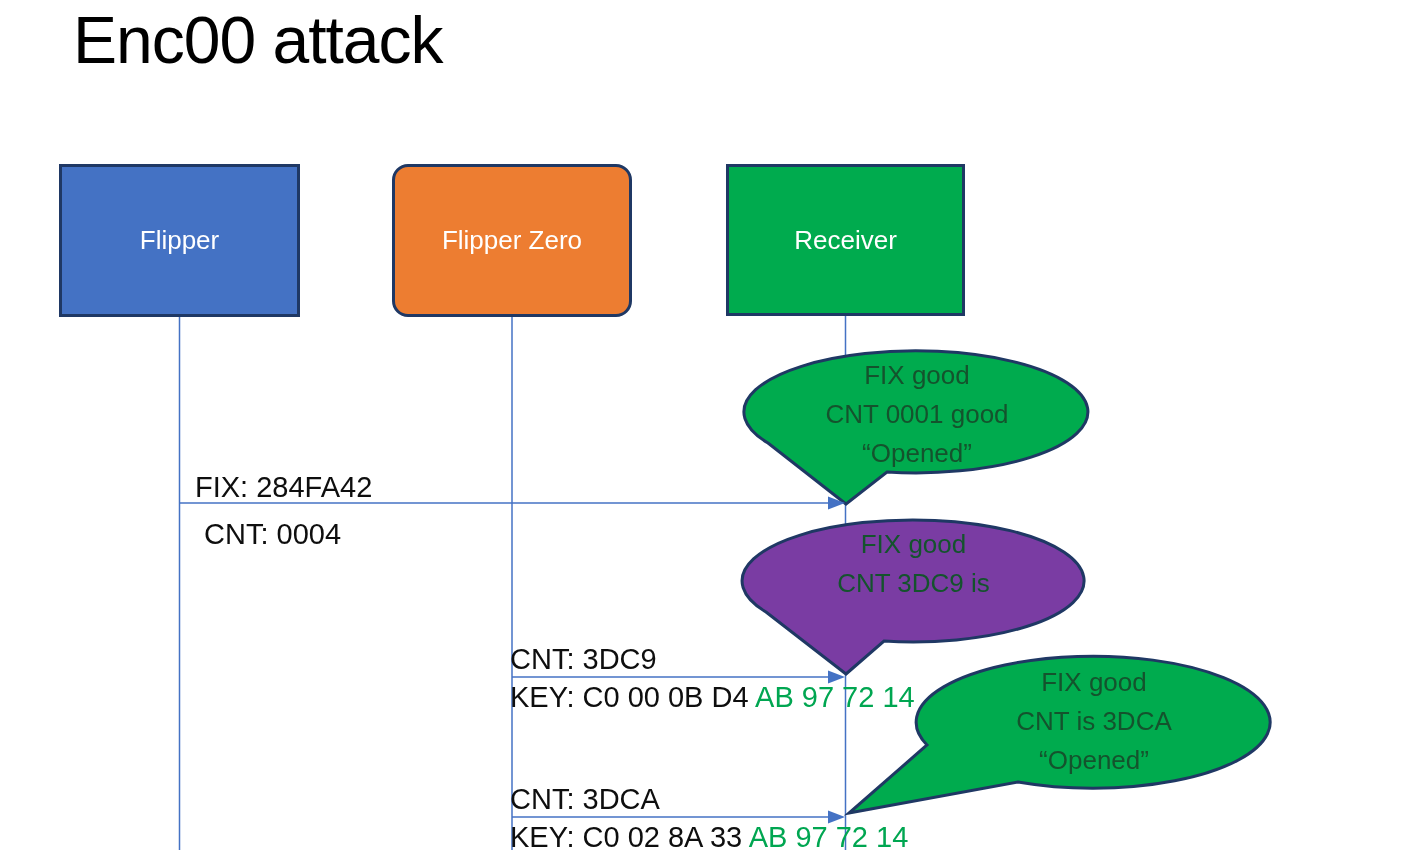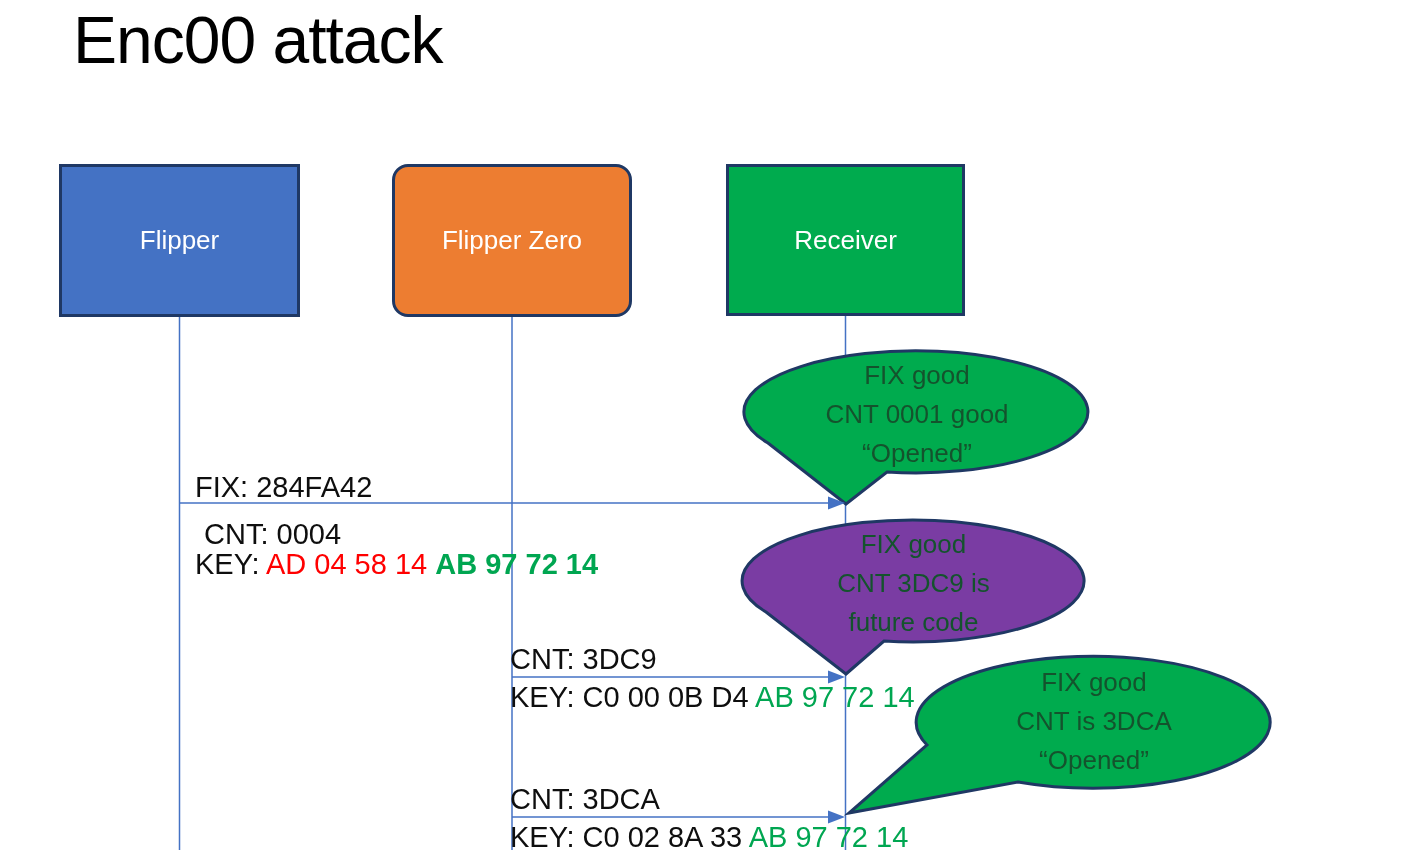--- a/index.html
+++ b/index.html
@@ -73,37 +73,35 @@
 
     <line class="arrow-line" x1="512" y1="677" x2="831" y2="677"></line>
     <polygon class="arrow-head" points="845,677 828,670.5 828,683.5"></polygon>
 
     <line class="arrow-line" x1="512" y1="817" x2="831" y2="817"></line>
     <polygon class="arrow-head" points="845,817 828,810.5 828,823.5"></polygon>
   </svg>
 
   <div class="msg" id="msg1-fix">FIX: 284FA42</div>
   <div class="msg" id="msg1-cnt">CNT: 0004</div>
-  <div class="msg" id="msg1-key"><span>KEY: </span><span class="red">AD 04 58 14 </span><span class="grn bold">AB 97 72 14</span></div>
 
   <div class="msg" id="msg2-cnt">CNT: 3DC9</div>
   <div class="msg" id="msg2-key"><span>KEY: C0 00 0B D4 </span><span class="grn">AB 97 72 14</span></div>
 
   <div class="msg" id="msg3-cnt">CNT: 3DCA</div>
   <div class="msg" id="msg3-key"><span>KEY: C0 02 8A 33 </span><span class="grn">AB 97 72 14</span></div>
 
   <div class="callout-text" id="callout1-text">
     <div>FIX good</div>
     <div>CNT 0001 good</div>
     <div>“Opened”</div>
   </div>
   <div class="callout-text" id="callout2-text">
     <div>FIX good</div>
     <div>CNT 3DC9 is</div>
-    <div>future code</div>
   </div>
   <div class="callout-text" id="callout3-text">
     <div>FIX good</div>
     <div>CNT is 3DCA</div>
     <div>“Opened”</div>
   </div>
 
 </div>
 
 </body></html>

